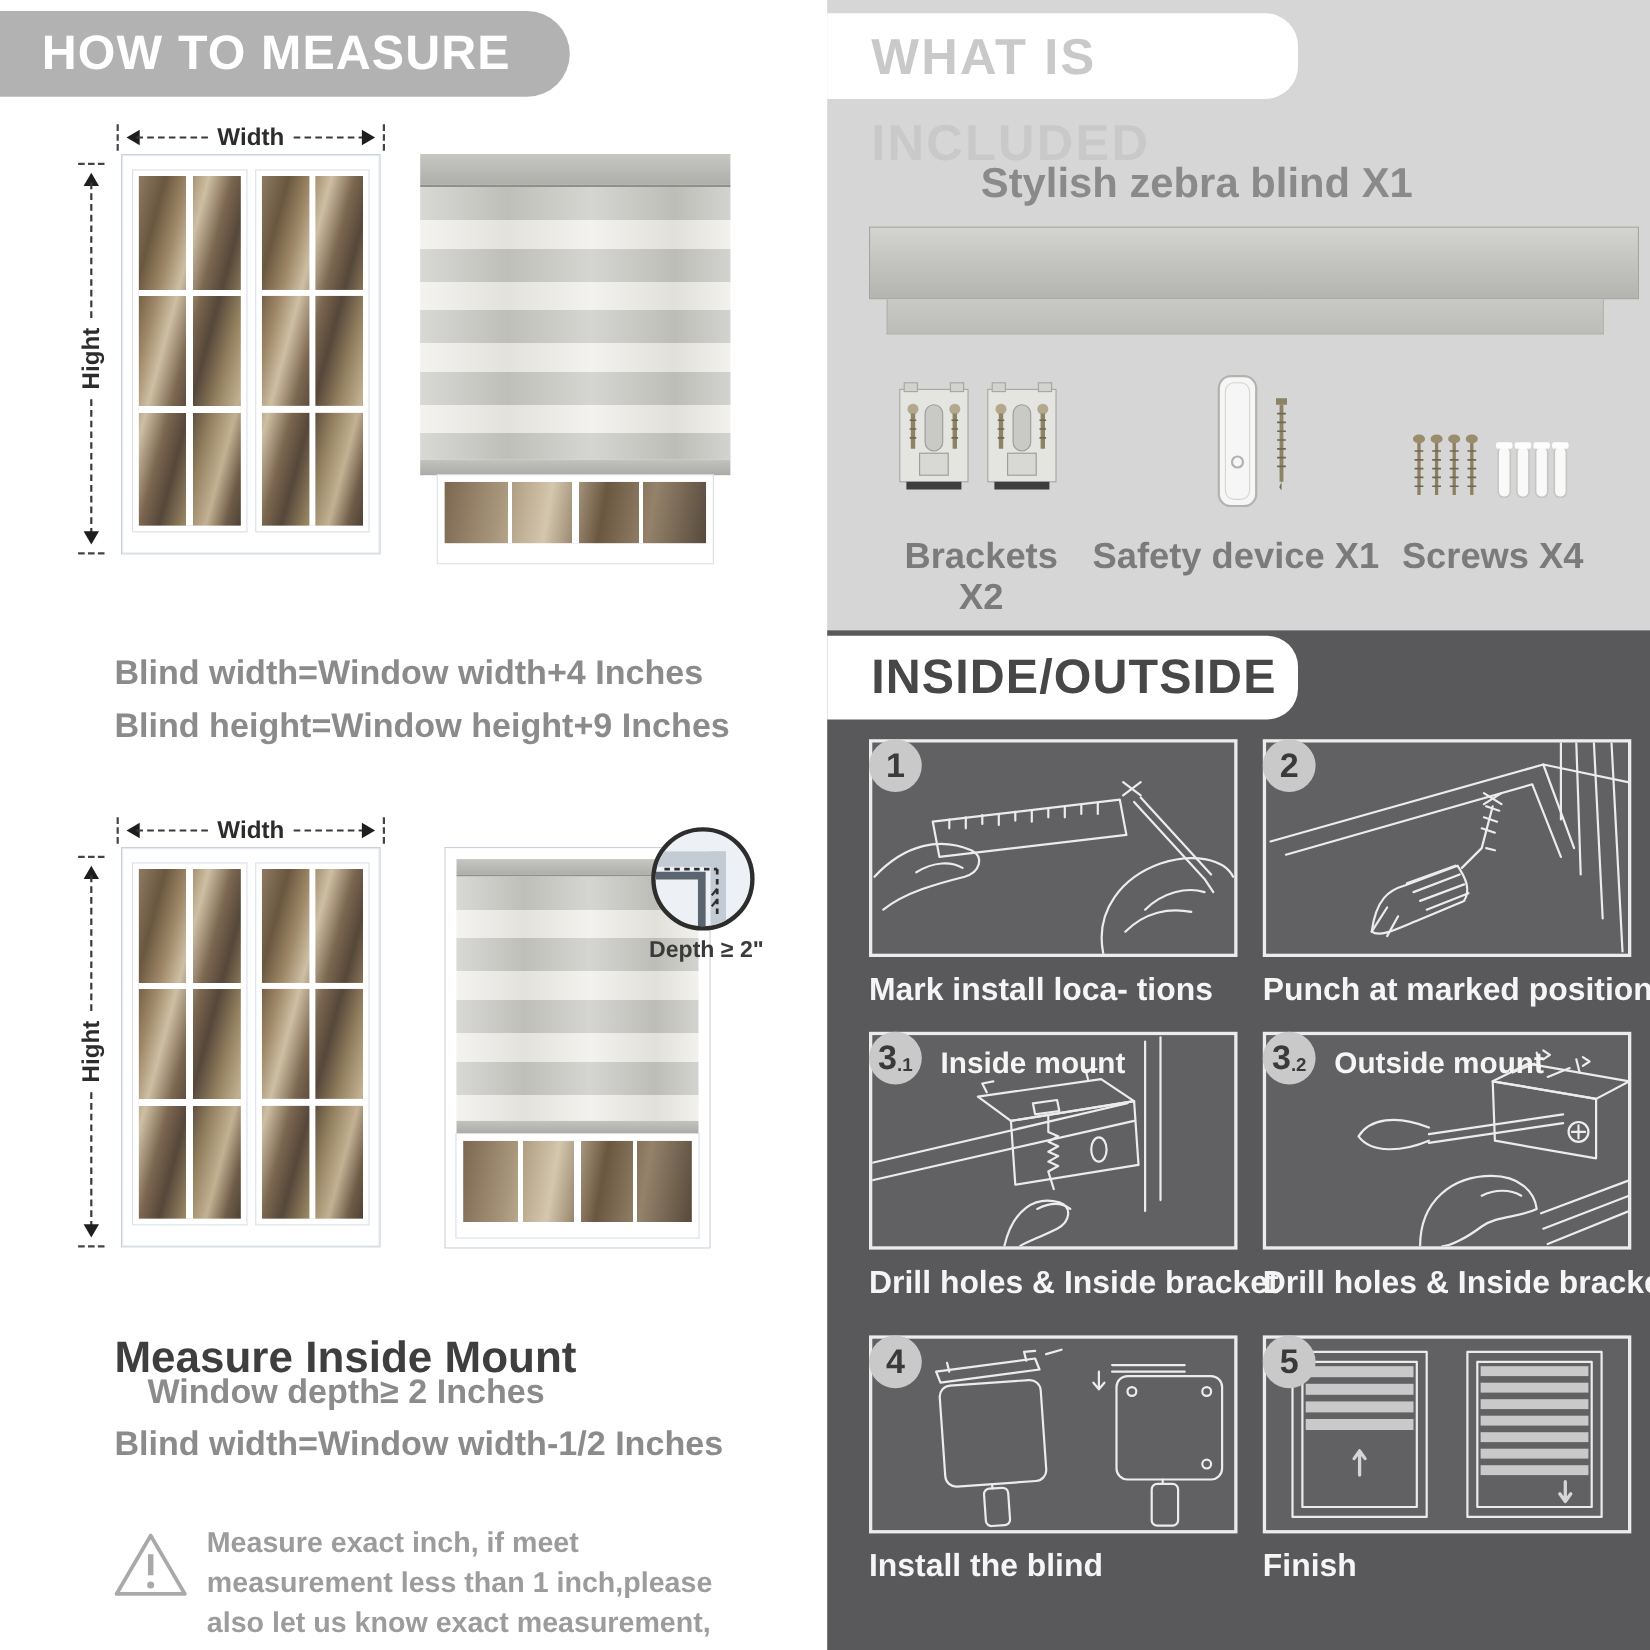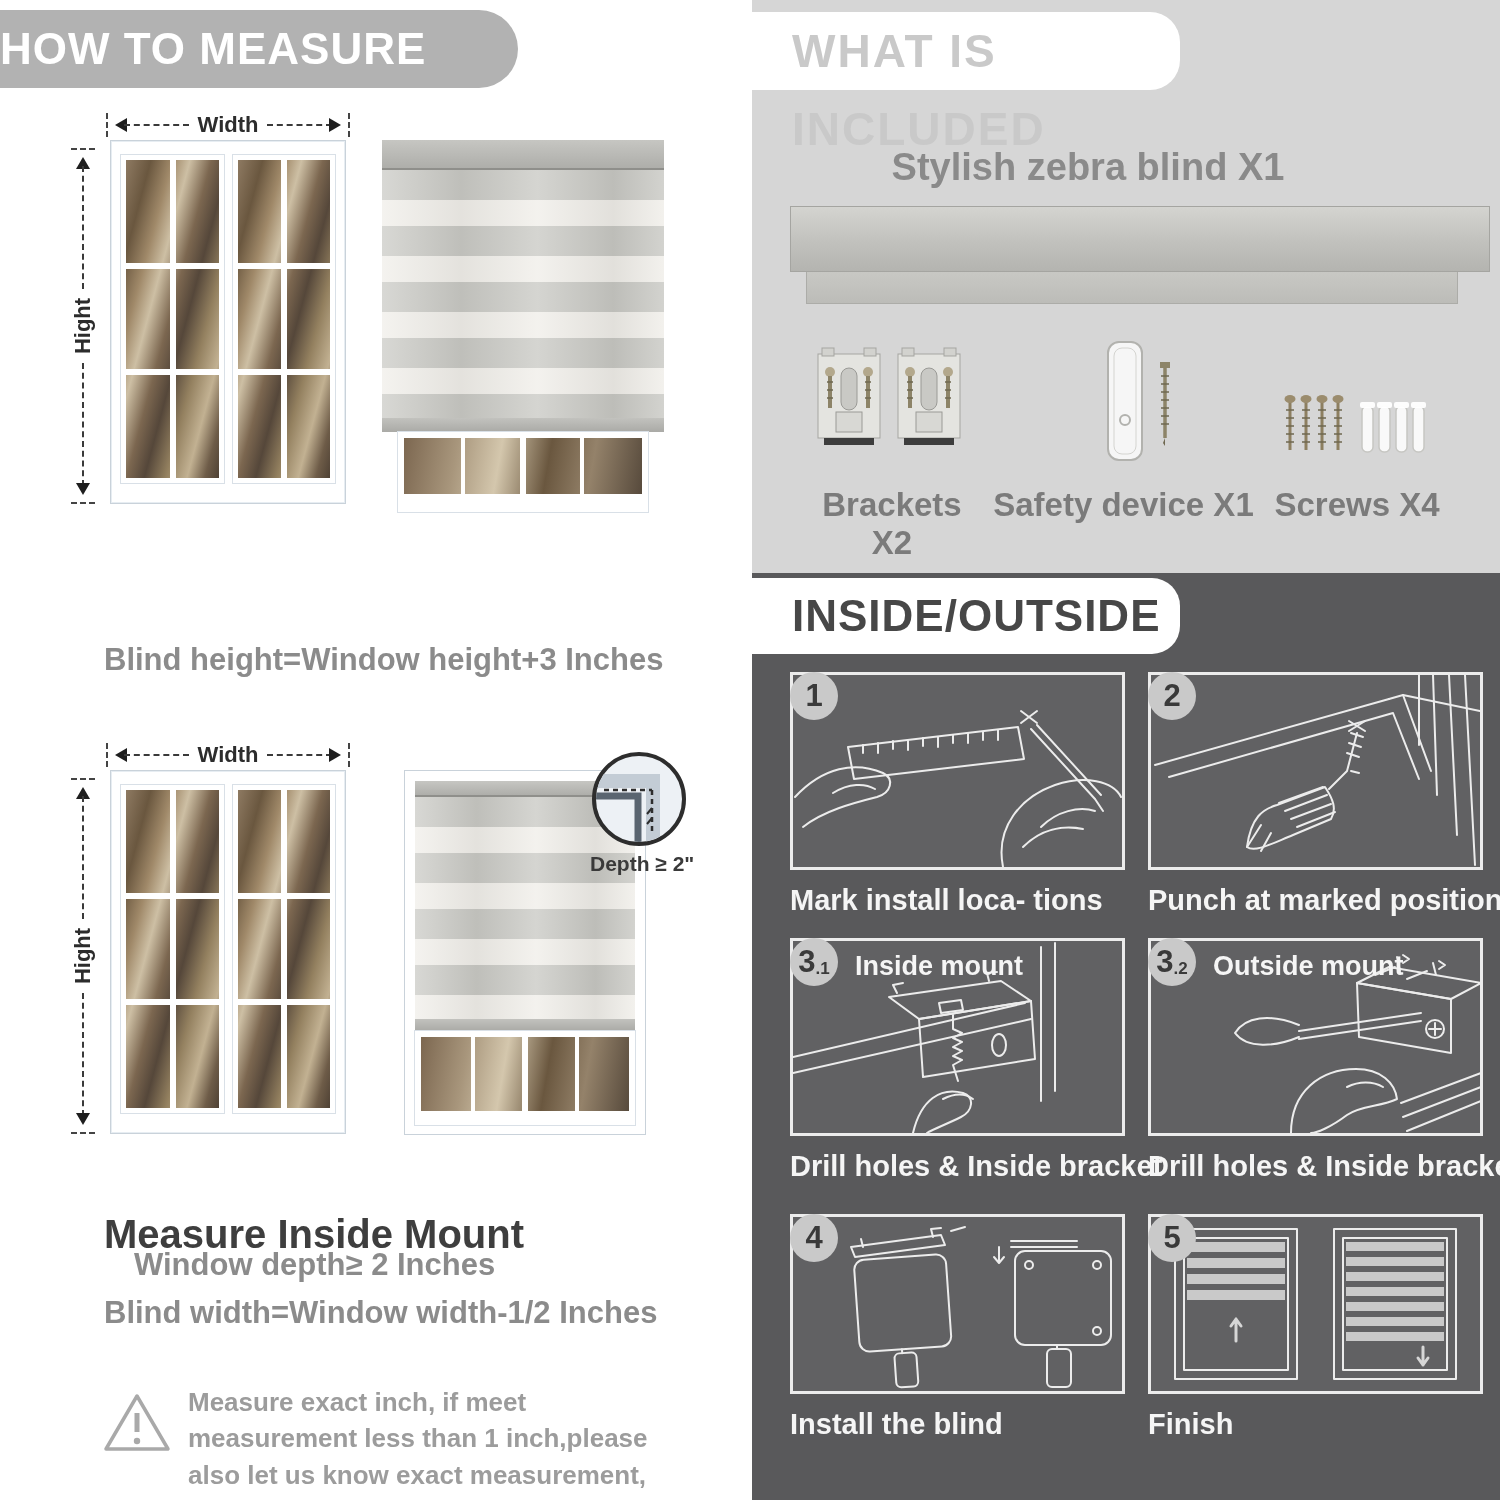--- a/index.html
+++ b/index.html
@@ -2,21 +2,21 @@
 <html><head>
 <meta charset="utf-8">
 <style>
   html,body{margin:0;padding:0;background:#fff;}
   .canvas{position:relative;width:1500px;height:1500px;background:#fff;overflow:hidden;
           font-family:"Liberation Sans","DejaVu Sans",sans-serif;}
   .abs{position:absolute;}
 
   
   .band{left:0;top:10px;width:518px;height:78px;background:#b2b2b2;border-radius:0 39px 39px 0;
-        color:#fff;font-size:44px;font-weight:bold;line-height:78px;
+        color:#fff;font-size:44px;font-weight:bold;line-height:78px;padding-left:38px;
         letter-spacing:1px;box-sizing:border-box;}
 
   .h-arrow{display:flex;align-items:center;height:30px;}
   .h-arrow .etick{width:0;height:24px;border-left:2px dashed #444;}
   .h-arrow .ah{width:0;height:0;border:7px solid transparent;}
   .h-arrow .ah.l{border-right:12px solid #1e1e1e;margin-right:-3px;}
   .h-arrow .ah.r{border-left:12px solid #1e1e1e;margin-left:-3px;}
   .h-arrow .dash{flex:1;height:0;border-top:2.5px dashed #3a3a3a;}
   .h-arrow .lbl{padding:0 9px;font-size:22px;font-weight:bold;color:#2c2c2c;}
 
@@ -116,21 +116,22 @@
     <div class="casement"></div>
   </div>
 
   <div class="abs" style="left:382px;top:140px;width:282px;height:365px;">
     <div class="cassette" style="height:28px;"></div>
     <div class="stripes" style="height:248px;"></div>
     <div class="bottomrail" style="height:14px;"></div>
     <div class="glass-frag" style="margin:0 16px;height:56px;border-bottom-width:18px;"></div>
   </div>
 
-  <div class="abs gline" style="left:104px;top:642px;">Blind height=Window height+3 Inches</div>
+  <div class="abs gline" style="left:104px;top:594px;">Blind width=Window width+4 Inches</div>
+  <div class="abs gline" style="left:104px;top:642px;">Blind height=Window height+9 Inches</div>
 
   <div class="abs h-arrow" style="left:106px;top:740px;width:244px;">
     <span class="etick"></span>
       <span class="ah l"></span>
       <span class="dash"></span>
       <span class="lbl">Width</span>
       <span class="dash"></span>
       <span class="ah r"></span>
       <span class="etick"></span>
   </div>

